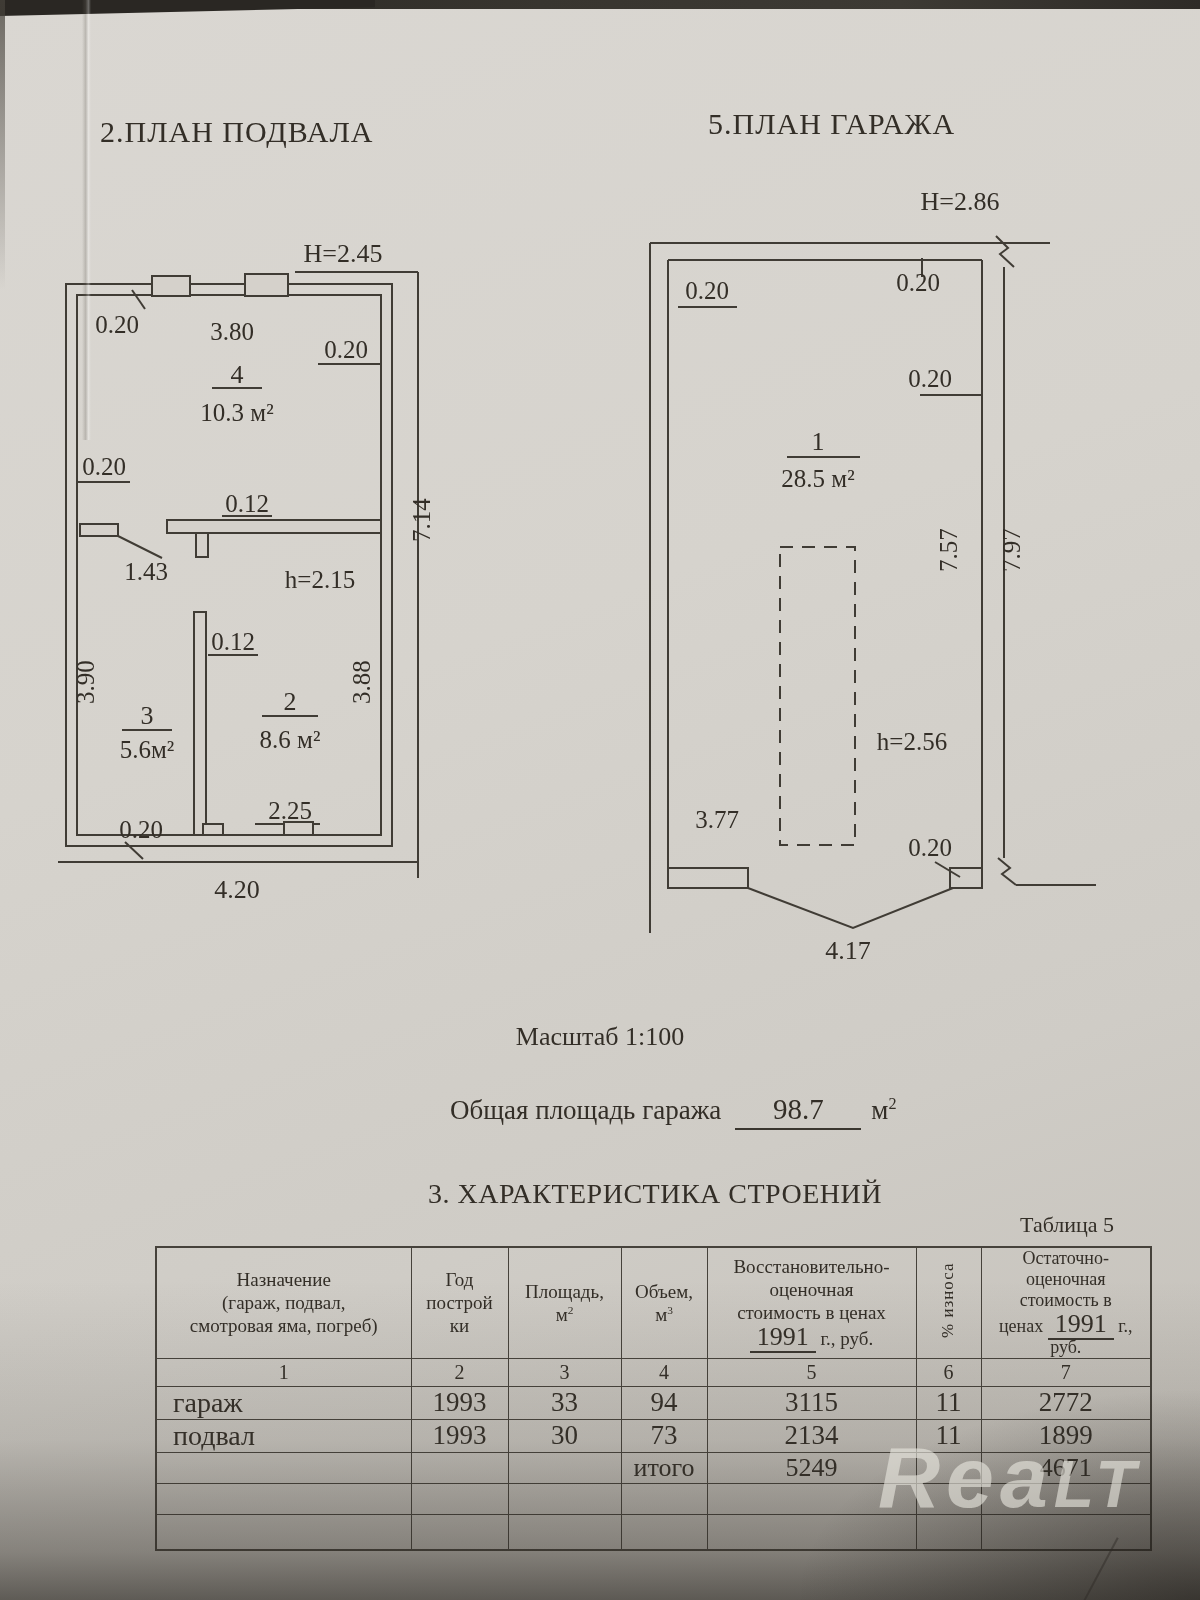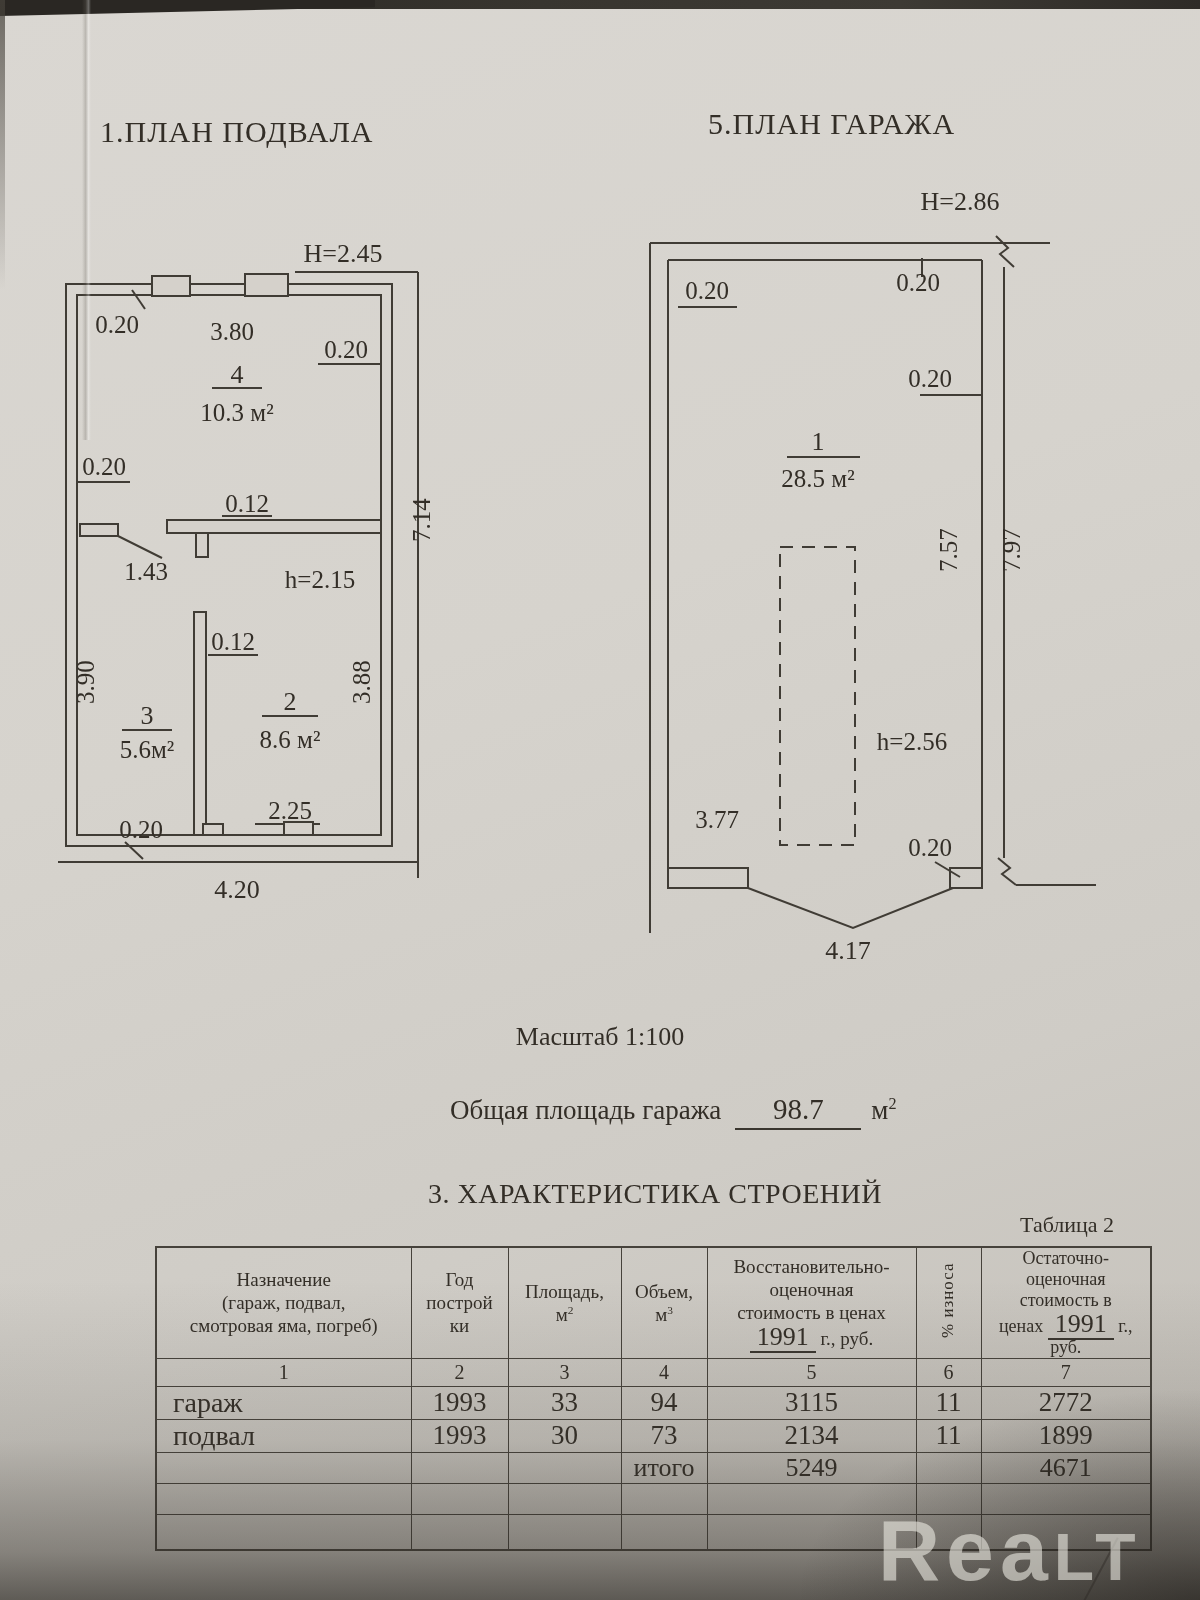--- a/index.html
+++ b/index.html
@@ -43,31 +43,31 @@
   td.hcell.small{font-size:18px;line-height:1.16;}
   .u{border-bottom:2px solid #3a362f;padding:0 7px;font-size:26px;line-height:1;}
   sup{font-size:.6em;}
   .vert{writing-mode:vertical-rl;transform:rotate(180deg);margin:0 auto;font-size:17px;letter-spacing:1px;height:100px;display:inline-block;}
   tr.numrow td{font-size:20px;height:27px;}
   tr.datarow td{font-size:27px;height:30px;}
   tr.datarow td.namecell{text-align:left;padding-left:16px;font-size:28px;}
   tr.totalrow td{font-size:26px;height:30px;}
   tr.empty1 td{height:30px;} tr.empty2 td{height:34px;}
   
-  .watermark{left:878px;top:1501px;font-family:"Liberation Sans","DejaVu Sans",sans-serif;font-weight:700;
-    color:rgba(233,230,223,.62);letter-spacing:6px;white-space:nowrap;}
+  .watermark{left:878px;top:1428px;font-family:"Liberation Sans","DejaVu Sans",sans-serif;font-weight:700;
+    color:rgba(233,230,223,.62);letter-spacing:6px;white-space:nowrap;font-style:italic;}
   .wm-head{font-size:86px;}
   .wm-tail{font-size:66px;text-transform:uppercase;}
 </style>
 </head>
 <body>
 
 <div class="page">
 
-  <div class="abs plan-title" style="left:100px;top:115px;">1.ПЛАН ПОДВАЛА</div>
+  <div class="abs plan-title" style="left:100px;top:115px;">2.ПЛАН ПОДВАЛА</div>
   <div class="abs plan-title" style="left:708px;top:107px;">5.ПЛАН ГАРАЖА</div>
 
   <svg class="plan" style="left:40px;top:230px;" width="410" height="700" viewBox="0 0 410 700">
     <g class="ln">
       <rect x="26" y="54" width="326" height="562"></rect>
       <rect x="37" y="65" width="304" height="540"></rect>
       <line x1="255" y1="42" x2="378" y2="42"></line>
       <line x1="378" y1="42" x2="378" y2="648"></line>
       <line x1="18" y1="632" x2="378" y2="632"></line>
       <line x1="92" y1="60" x2="105" y2="79"></line>
@@ -152,21 +152,21 @@
 
   <div class="abs scale-note">Масштаб 1:100</div>
 
   <div class="abs area-line">
     <span>Общая площадь гаража</span>
     <span class="area-blank">98.7</span>
     <span><span>м</span><sup>2</sup></span>
   </div>
 
   <div class="abs section-title">3. ХАРАКТЕРИСТИКА СТРОЕНИЙ</div>
-  <div class="abs table-caption">Таблица 2</div>
+  <div class="abs table-caption">Таблица 5</div>
 
   <table class="chars">
     <colgroup>
       <col style="width:255px">
         <col style="width:97px">
         <col style="width:113px">
         <col style="width:86px">
       <col style="width:209px">
         <col style="width:65px">
         <col style="width:170px">

